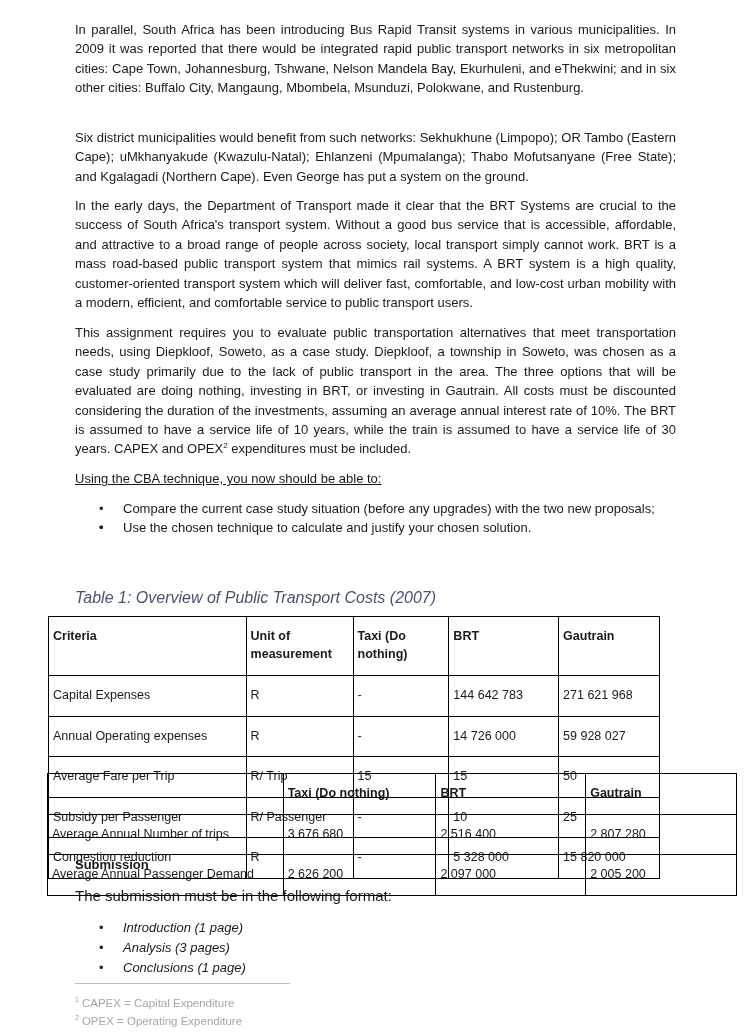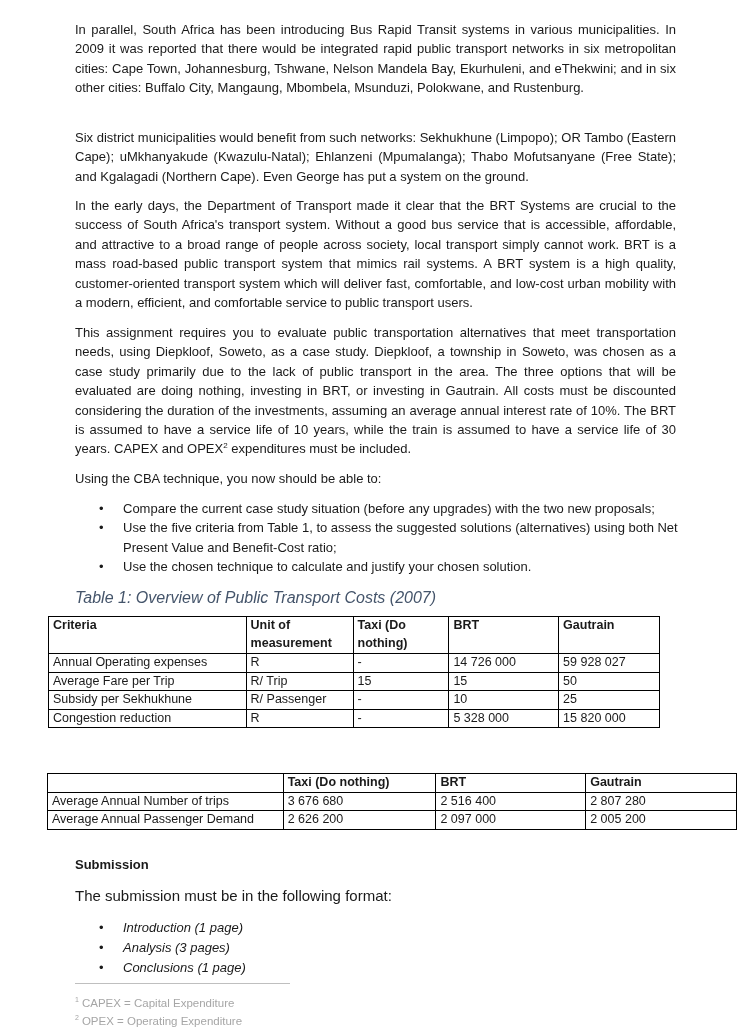--- a/index.html
+++ b/index.html
@@ -14,21 +14,21 @@
     }
     .para sup { font-size: 8px; line-height: 0; vertical-align: super; }
     .bullets { position: absolute; left: 75px; width: 605px; margin: 0; padding: 0; list-style: none; }
     .bullets li { position: relative; padding-left: 48px; font-size: 13px; line-height: 19.4px; }
     .bullets li .dot { position: absolute; left: 24px; top: 0; font-size: 13px; }
     .caption {
       position: absolute; left: 75px; top: 589px;
       font-size: 16px; font-style: italic; color: #44546a;
     }
     table { border-collapse: collapse; position: absolute; font-size: 12.5px; }
-    td, th { border: 1px solid #000; padding: 0 4px; text-align: left; vertical-align: top; line-height: 17.5px; font-weight: normal; }
+    td, th { border: 1px solid #000; padding: 11px 4px; text-align: left; vertical-align: top; line-height: 17.5px; font-weight: normal; }
     th { font-weight: bold; }
     .t1 { left: 48px; top: 616px; width: 612px; }
     .t2 { left: 47px; top: 773px; width: 690px; }
     .sub-head {
       position: absolute; left: 75px; top: 857px; font-size: 13px; font-weight: bold; 
     }
     .sub-text { position: absolute; left: 75px; top: 887px; font-size: 15px; }
     .sub-list { position: absolute; left: 75px; top: 918px; margin: 0; padding: 0; list-style: none; }
     .sub-list li { position: relative; padding-left: 48px; font-size: 13px; line-height: 20px; font-style: italic; }
     .sub-list li .dot { position: absolute; left: 24px; top: 0; font-style: normal; }
@@ -39,25 +39,25 @@
 </head>
 <body>
 
 <div class="page">
 
   <p class="para" style="top:20px;">In parallel, South Africa has been introducing Bus Rapid Transit systems in various municipalities. In 2009 it was reported that there would be integrated rapid public transport networks in six metropolitan cities: Cape Town, Johannesburg, Tshwane, Nelson Mandela Bay, Ekurhuleni, and eThekwini; and in six other cities: Buffalo City, Mangaung, Mbombela, Msunduzi, Polokwane, and Rustenburg.</p>
   <p class="para" style="top:128px;">Six district municipalities would benefit from such networks: Sekhukhune (Limpopo); OR Tambo (Eastern Cape); uMkhanyakude (Kwazulu-Natal); Ehlanzeni (Mpumalanga); Thabo Mofutsanyane (Free State); and Kgalagadi (Northern Cape). Even George has put a system on the ground.</p>
   <p class="para" style="top:196px;">In the early days, the Department of Transport made it clear that the BRT Systems are crucial to the success of South Africa's transport system. Without a good bus service that is accessible, affordable, and attractive to a broad range of people across society, local transport simply cannot work. BRT is a mass road-based public transport system that mimics rail systems. A BRT system is a high quality, customer-oriented transport system which will deliver fast, comfortable, and low-cost urban mobility with a modern, efficient, and comfortable service to public transport users.</p>
   <p class="para" style="top:323px;"><span>This assignment requires you to evaluate public transportation alternatives that meet transportation needs, using Diepkloof, Soweto, as a case study. Diepkloof, a township in Soweto, was chosen as a case study primarily due to the lack of public transport in the area. The three options that will be evaluated are doing nothing, investing in BRT, or investing in Gautrain. All costs must be discounted considering the duration of the investments, assuming an average annual interest rate of 10%. The BRT is assumed to have a service life of 10 years, while the train is assumed to have a service life of 30 years. CAPEX</span> <span>and OPEX</span><sup>2</sup><span> expenditures must be included.</span></p>
 
-  <p class="para" style="top:469px;">Using the CBA technique, you now should be able to:</p>
+  <p class="para" style="top:469px;text-decoration:underline;">Using the CBA technique, you now should be able to:</p>
 
   <ul class="bullets" style="top:499px;">
     <li><span class="dot">•</span><span>Compare the current case study situation (before any upgrades) with the two new proposals;</span></li>
-    <li><span class="dot">•</span><span>Use the five criteria from Table 1, to assess the suggested solutions (alternatives) using both Net Present Value and Benefit-Cost ratio;</span></li>
+    <li><span class="dot">•</span></li>
     <li><span class="dot">•</span><span>Use the chosen technique to calculate and justify your chosen solution.</span></li>
   </ul>
 
   <div class="caption">Table 1: Overview of Public Transport Costs (2007)</div>
 
   <table class="t1">
     <colgroup>
         <col style="width:198px">
         <col style="width:107px">
         <col style="width:96px">
@@ -66,35 +66,42 @@
       </colgroup>
     <tbody>
         <tr>
       <th style="height:36px;">Criteria</th>
       <th>Unit of measurement</th>
       <th>Taxi (Do nothing)</th>
       <th>BRT</th>
       <th>Gautrain</th>
     </tr>
     <tr>
+      <td>Capital Expenses</td>
+      <td>R</td>
+      <td>-</td>
+      <td>144 642 783</td>
+      <td>271 621 968</td>
+    </tr>
+    <tr>
       <td>Annual Operating expenses</td>
       <td>R</td>
       <td>-</td>
       <td>14 726 000</td>
       <td>59 928 027</td>
     </tr>
     <tr>
       <td>Average Fare per Trip</td>
       <td>R/ Trip</td>
       <td>15</td>
       <td>15</td>
       <td>50</td>
     </tr>
     <tr>
-      <td>Subsidy per Sekhukhune</td>
+      <td>Subsidy per Passenger</td>
       <td>R/ Passenger</td>
       <td>-</td>
       <td>10</td>
       <td>25</td>
     </tr>
     <tr>
       <td>Congestion reduction</td>
       <td>R</td>
       <td>-</td>
       <td>5 328 000</td>

